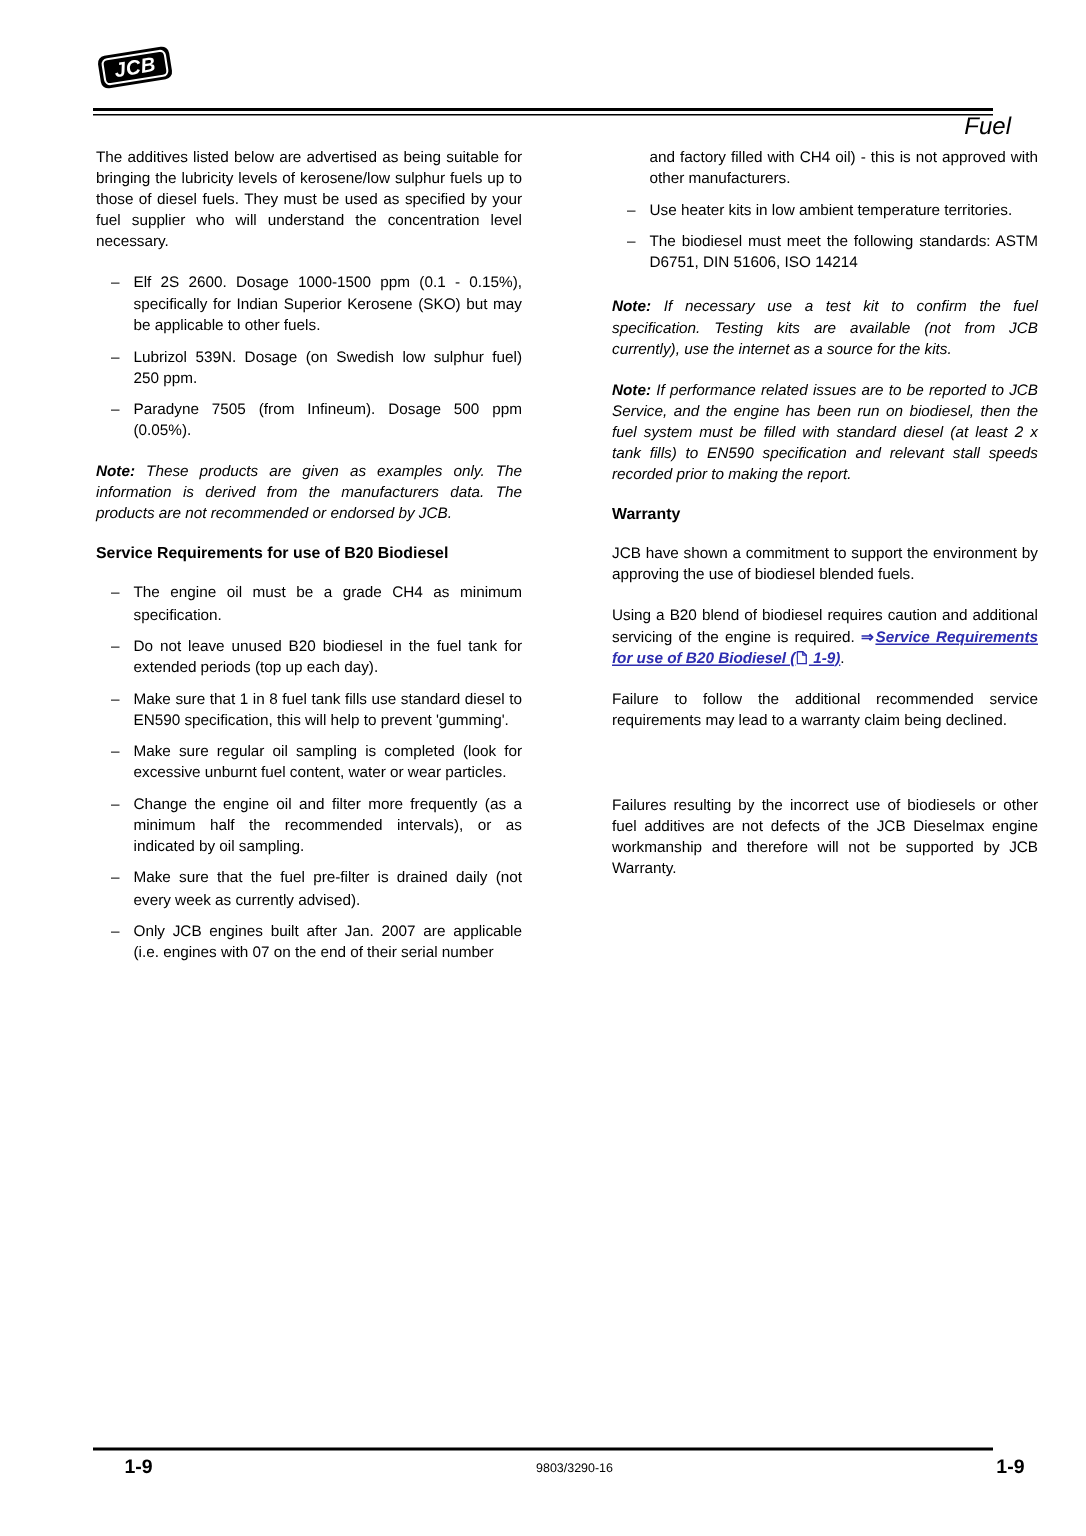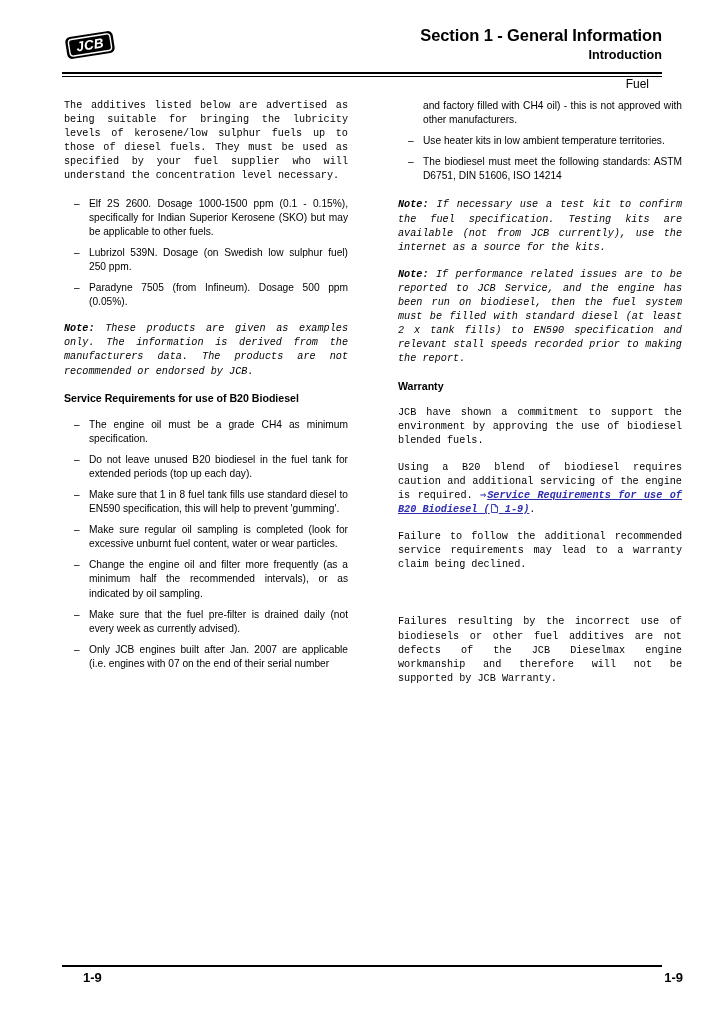--- a/index.html
+++ b/index.html
@@ -73,50 +73,50 @@
     position: absolute;
     left: 62px;
     top: 75.5px;
     width: 600px;
     height: 0;
     border-top: 0.6px solid #000;
   }
 
   .topic-label {
     position: absolute;
-    right: 75px;
+    right: 50px;
     top: 78px;
-    font-size: 12px;
+    font-size: 16px;
     line-height: 13px;
+    font-style: italic;
   }
 
   
   .col {
     position: absolute;
     top: 99px;
     width: 284px;
   }
   .col-left  { left: 64px; }
-  .col-right { left: 398px; }
+  .col-right { left: 408px; }
 
   h2.sec-head {
     font-size: 10.6px;
     font-weight: bold;
     margin: 0 0 13px 0;
     line-height: 13px;
   }
   h2.sec-head.spaced-top { margin-top: 9px; }
 
   p.body {
     font-size: 10.2px;
     line-height: 14.1px;
     margin: 0 0 13px 0;
     text-align: justify;
     text-justify: inter-word;
-    font-family: Liberation Mono, monospace;
   }
   p.body.note {
     font-style: italic;
   }
   p.body.note .note-lead {
     font-weight: bold;
     font-style: italic;
   }
   p.body.last { margin-bottom: 0; margin-top: 43px; }
 
@@ -230,24 +230,20 @@
     <div class="logo">
       <svg width="56" height="34" viewBox="0 0 56 34" xmlns="http://www.w3.org/2000/svg">
         <g transform="rotate(-9 28 17)">
           <rect x="4" y="6" width="48" height="22" rx="5" ry="5" fill="#000000"></rect>
           <rect x="7" y="8.6" width="42" height="16.8" rx="3.4" ry="3.4" fill="none" stroke="#ffffff" stroke-width="1.4"></rect>
           <text x="28" y="21.4" font-family="'Liberation Sans', sans-serif" font-size="13.5" font-weight="bold" font-style="italic" fill="#ffffff" text-anchor="middle" letter-spacing="0.2">JCB</text>
         </g>
       </svg>
     </div>
 
-    <div class="header-titles">
-      <div class="section-title">Section 1 - General Information</div>
-      <div class="section-sub">Introduction</div>
-    </div>
   </div>
 
   <div class="header-rule"></div>
   <div class="header-rule-thin"></div>
   <div class="topic-label">Fuel</div>
 
   <div class="col col-left">
 
 
     <p class="body">The additives listed below are advertised as being suitable for bringing the lubricity levels of kerosene/low sulphur fuels up to those of diesel fuels. They must be used as specified by your fuel supplier who will understand the concentration level necessary.</p>
@@ -298,16 +294,17 @@
 
     <p class="body">Failure to follow the additional recommended service requirements may lead to a warranty claim being declined.</p>
 
     <p class="body last">Failures resulting by the incorrect use of biodiesels or other fuel additives are not defects of the JCB Dieselmax engine workmanship and therefore will not be supported by JCB Warranty.</p>
 
   </div>
 
   <div class="footer-rule"></div>
   <div class="footer">
     <div class="footer-left">1-9</div>
+    <div class="footer-center">9803/3290-16</div>
     <div class="footer-right">1-9</div>
   </div>
 
 </div>
 
 </body></html>

